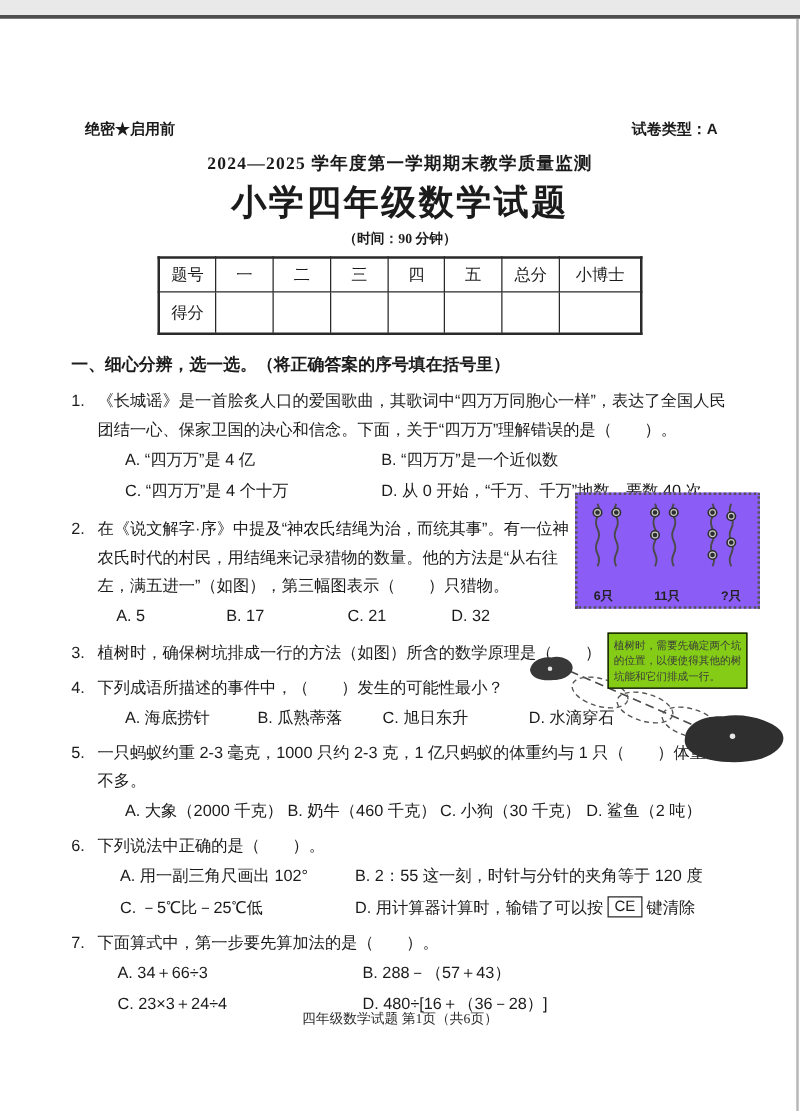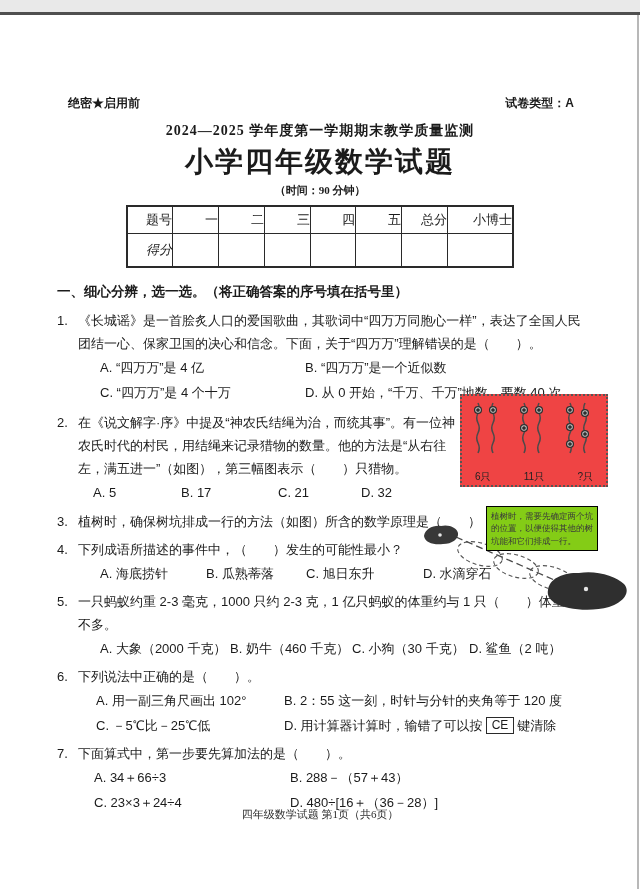--- a/index.html
+++ b/index.html
@@ -11,23 +11,23 @@
   }
   .page::after{content:"";position:absolute;top:0;bottom:0;right:1px;width:2px;background:#b8b8b8;}
   .header-row{display:flex;justify-content:space-between;margin-top:80px;padding:0 66px 0 68px;
     font-size:12px;font-weight:bold;}
   .subtitle{text-align:center;margin-top:10px;font-family:"Liberation Serif",serif;
     font-weight:bold;font-size:14px;letter-spacing:1px;}
   .title{text-align:center;margin-top:3px;font-size:28px;font-weight:bold;letter-spacing:2px;}
   .time-note{text-align:center;margin-top:2px;font-family:"Liberation Serif",serif;
     font-weight:bold;font-size:11px;}
   table.score{border-collapse:collapse;margin:7px auto 0 auto;border:2px solid #2a2a2a;}
-  table.score td{border:1px solid #2a2a2a;text-align:right;font-size:13px;padding:0;}
+  table.score td{border:1px solid #2a2a2a;text-align:center;font-size:13px;padding:0;}
   table.score tr.hdr td{height:26px;}
-  table.score tr.score-row td{height:32px;font-style:italic;}
+  table.score tr.score-row td{height:32px;}
   .c0{width:44px}.c1{width:45px}.c2{width:45px}.c3{width:45px}.c4{width:44px}
   .c5{width:45px}.c6{width:45px}.c7{width:64px}
   .section-heading{margin:15px 57px 0 57px;font-size:13.5px;font-weight:bold;}
   .q{display:flex;margin:0 57px;font-size:13px;}
   .qnum{width:21px;flex:none;line-height:23px;}
   .qbody{flex:1;min-width:0;}
   .qtext{line-height:23px;}
   .opts2{display:grid;margin-left:22px;line-height:25px;}
   .opts2.g1{grid-template-columns:205px auto;}
   .opts2.g3{grid-template-columns:148px auto;width:372px;}
@@ -36,21 +36,21 @@
   .opts4{display:grid;line-height:25px;}
   .opts4.g2{grid-template-columns:88px 97px 83px auto;margin-left:15px;width:370px;}
   .opts4.g4{grid-template-columns:106px 100px 117px auto;margin-left:22px;}
   .opts4.g5{grid-template-columns:130px 122px 117px auto;margin-left:22px;}
   .mt8{margin-top:8px}.mt6{margin-top:6px}.mt5{margin-top:5px}.mt4{margin-top:4px}
   .q2text{margin-right:128px;}
   .q4text{margin-right:95px;}
   .ce-key{display:inline-block;border:1px solid #2a2a2a;padding:0 5px;line-height:15px;
     font-size:12px;margin:0 3px;vertical-align:1px;}
   .fig-ropes{position:absolute;left:460px;top:379px;width:148px;height:93px;
-    border:2px dotted #555;background:#ef4444;box-sizing:border-box;}
+    border:2px dotted #555;background:#8b5cf6;box-sizing:border-box;font-weight:bold;}
   .fig-ropes svg{display:block;margin-top:2px;}
   .rope-labels{position:absolute;left:0;right:0;bottom:1px;display:flex;
     justify-content:space-between;padding:0 13px;font-size:10px;color:#222;}
   .fig-plant{position:absolute;left:416px;top:487px;width:222px;height:120px;}
   .fig-plant svg{position:absolute;left:0;top:0;}
   .plant-callout{position:absolute;left:70px;top:4px;width:112px;background:#84cc16;
     border:1px solid #000000;padding:3px 4px;font-family:"Liberation Serif",serif;
     font-size:8.5px;line-height:1.45;color:#3a3a3a;box-sizing:border-box;}
   .footer{position:absolute;top:792px;left:0;right:0;text-align:center;
     font-family:"Liberation Serif",serif;font-size:11px;color:#2c2c2c;}

